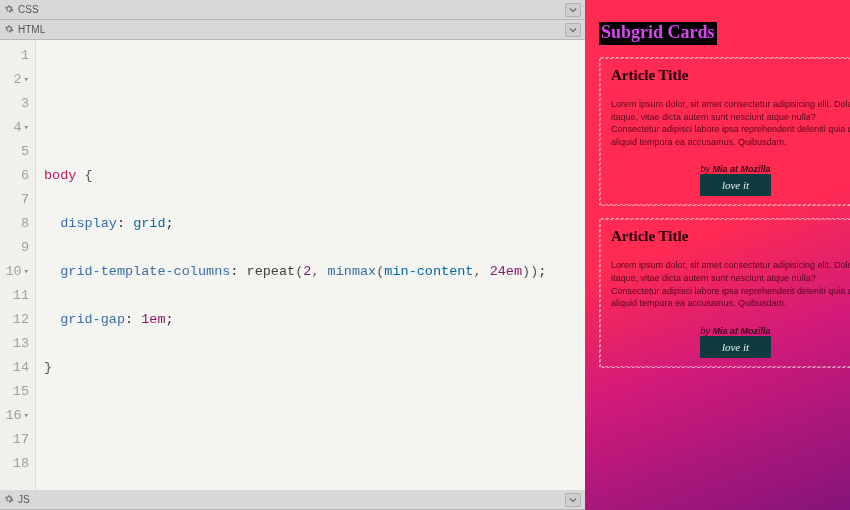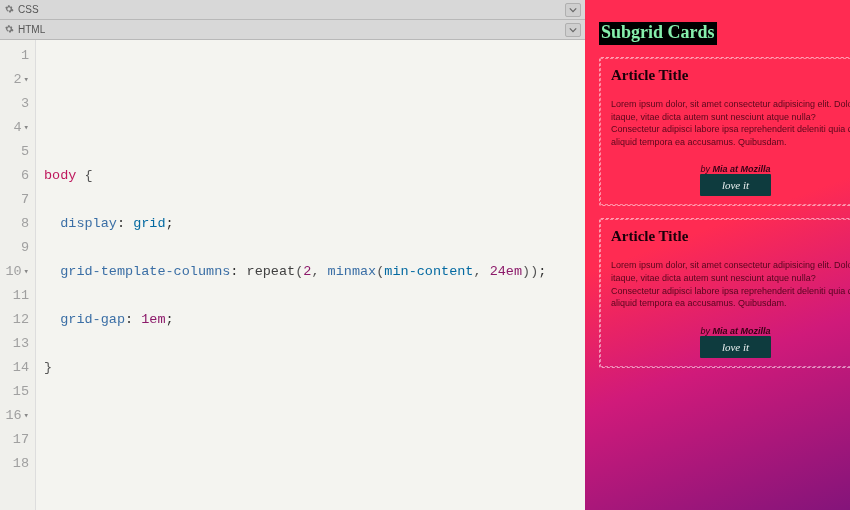--- a/index.html
+++ b/index.html
@@ -73,21 +73,21 @@
     width: 265px;
     background: linear-gradient(160deg, #ff2b52 0%, #ff2b52 45%, #d01a7a 68%, #84147a 100%);
     padding: 22px 0 0 14px;
     overflow: hidden;
     position: relative;
   }
   .preview-title {
     font-family: Georgia, "Times New Roman", serif;
     font-weight: 700;
     font-size: 18px;
-    color: #86efac;
+    color: #d946ef;
     background: #000;
     display: inline-block;
     padding: 0 2px 2px 2px;
     margin-bottom: 12px;
   }
   .card {
     width: 273px;
     border: 1px dashed rgba(255,255,255,0.55);
     border-radius: 2px;
     margin-bottom: 12px;
@@ -239,20 +239,35 @@
 
 
 
 
 
 
 
     </div>
   </div>
 
+  <div class="panel-header">
+    <div class="panel-left">
+      <span>
+        <svg class="gear-icon" viewBox="0 0 24 24" fill="currentColor">
+            <path d="M12 8a4 4 0 100 8 4 4 0 000-8zm9 4a7 7 0 01-.1 1l2 1.6-2 3.4-2.4-1a7 7 0 01-1.7 1l-.4 2.6h-4l-.4-2.6a7 7 0 01-1.7-1l-2.4 1-2-3.4L5 13a7 7 0 010-2l-2-1.6 2-3.4 2.4 1a7 7 0 011.7-1L9.5 3h4l.4 2.6a7 7 0 011.7 1l2.4-1 2 3.4L19 11c.1.3.1.7.1 1z"></path>
+          </svg>
+      </span>
+      <span>JS</span>
+    </div>
+    <span class="chevron-box">
+      <svg viewBox="0 0 10 10">
+          <path d="M1 3l4 4 4-4" stroke="currentColor" stroke-width="1.5" fill="none"></path>
+        </svg>
+    </span>
+  </div>
 </div>
 
 <div class="preview-col">
   <div class="preview-title">Subgrid Cards</div>
 
   <div class="card">
     <div class="card-sub">
     <div class="card-header">Article Title</div>
     <div class="card-body">Lorem ipsum dolor, sit amet consectetur adipisicing elit. Dolor itaque, vitae dicta autem sunt nesciunt atque nulla? Consectetur adipisci labore ipsa reprehenderit deleniti quia qui aliquid tempora ea accusamus. Quibusdam.</div>
     <div class="card-footer">

